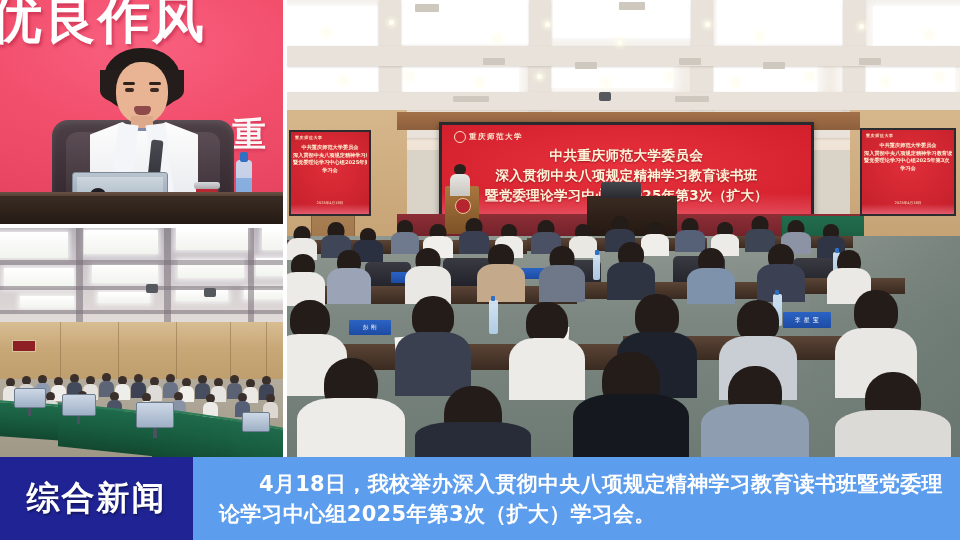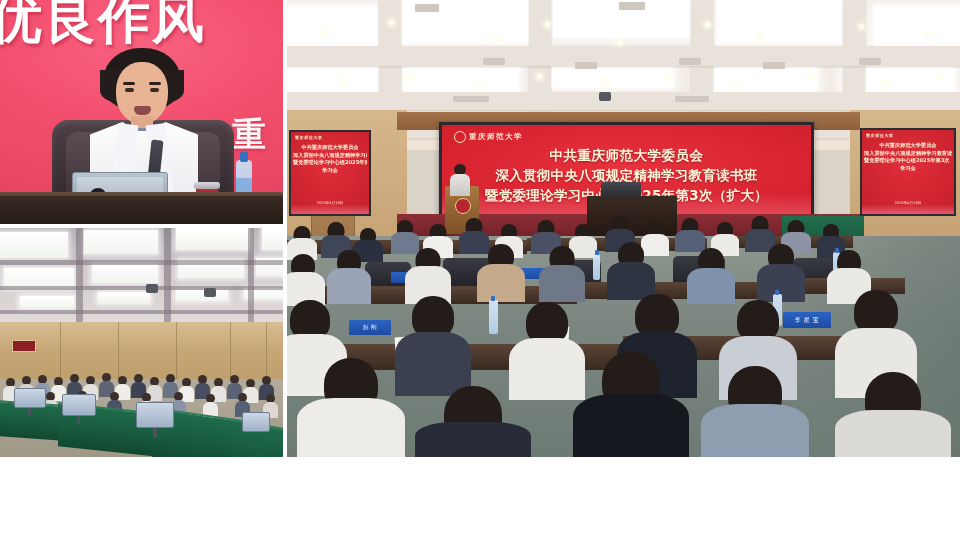--- a/index.html
+++ b/index.html
@@ -647,15 +647,21 @@
           <div class="shoulder" style="height:58px;background:#8e9db0;"></div>
         </div>
       <div class="aud" style="left:548px;top:372px;width:116px;height:90px;">
         <div class="head" style="width:56px;height:56px;"></div>
           <div class="shoulder" style="height:52px;background:#dcdad6;"></div>
         </div>
     </div>
   </div>
 
   <div id="caption">
+    <div id="caption-tag">
+      <span>综合新闻</span>
+    </div>
+    <div id="caption-body">
+      <div id="caption-text">4月18日，我校举办深入贯彻中央八项规定精神学习教育读书班暨党委理论学习中心组2025年第3次（扩大）学习会。</div>
+    </div>
   </div>
 
 </div>
 
 </body></html>

